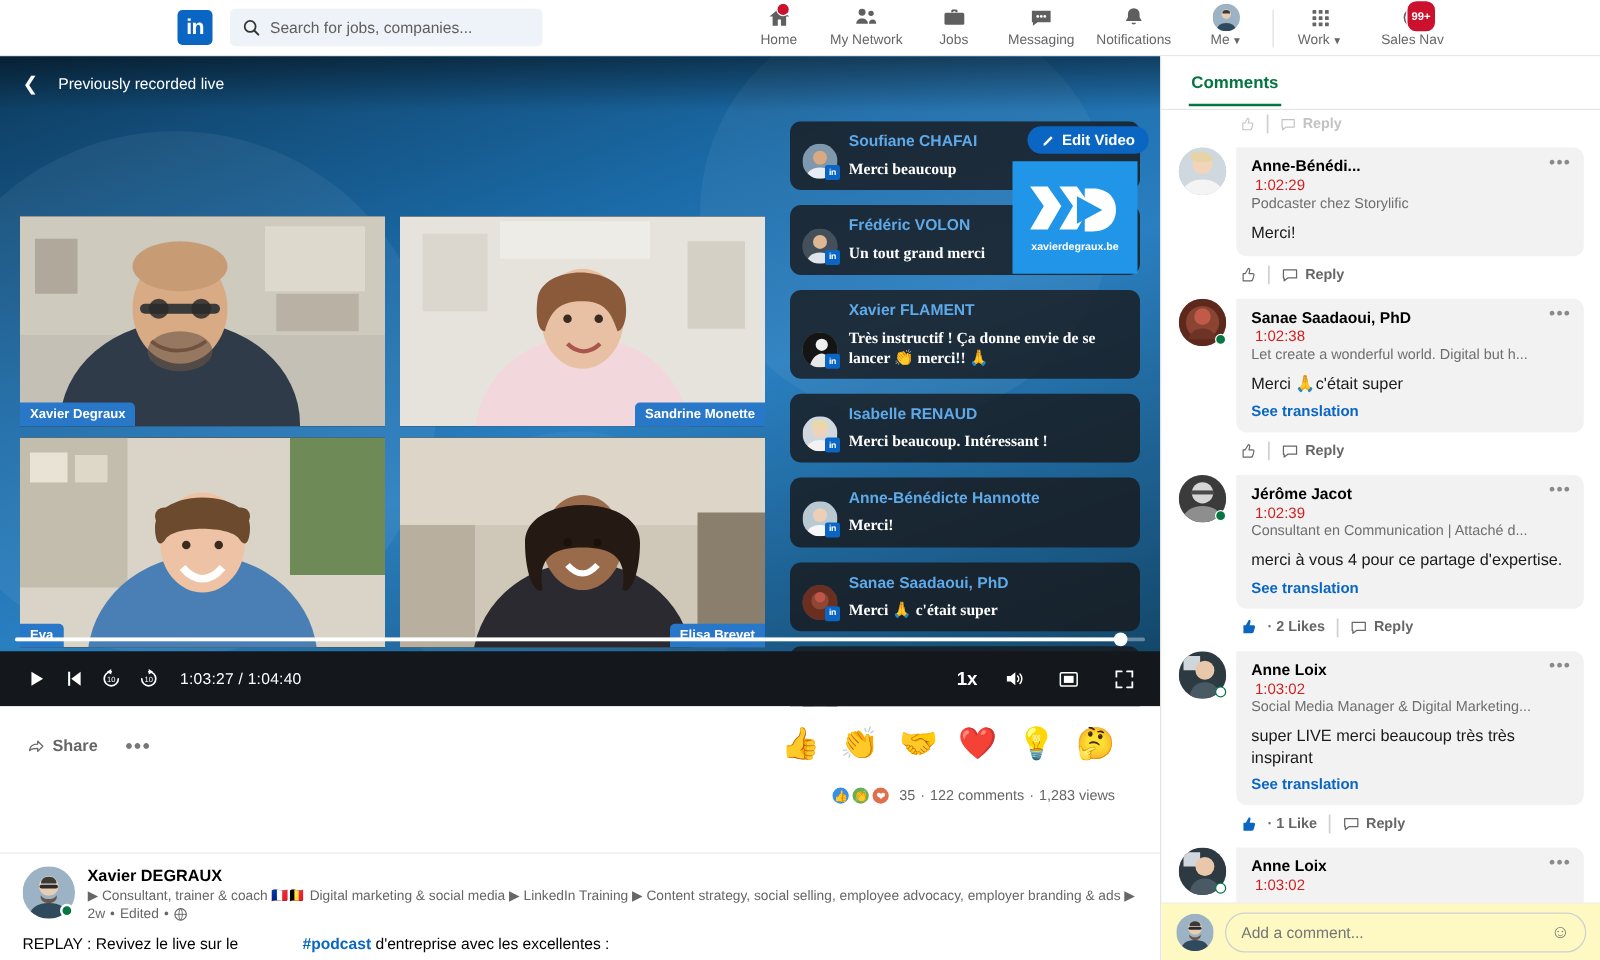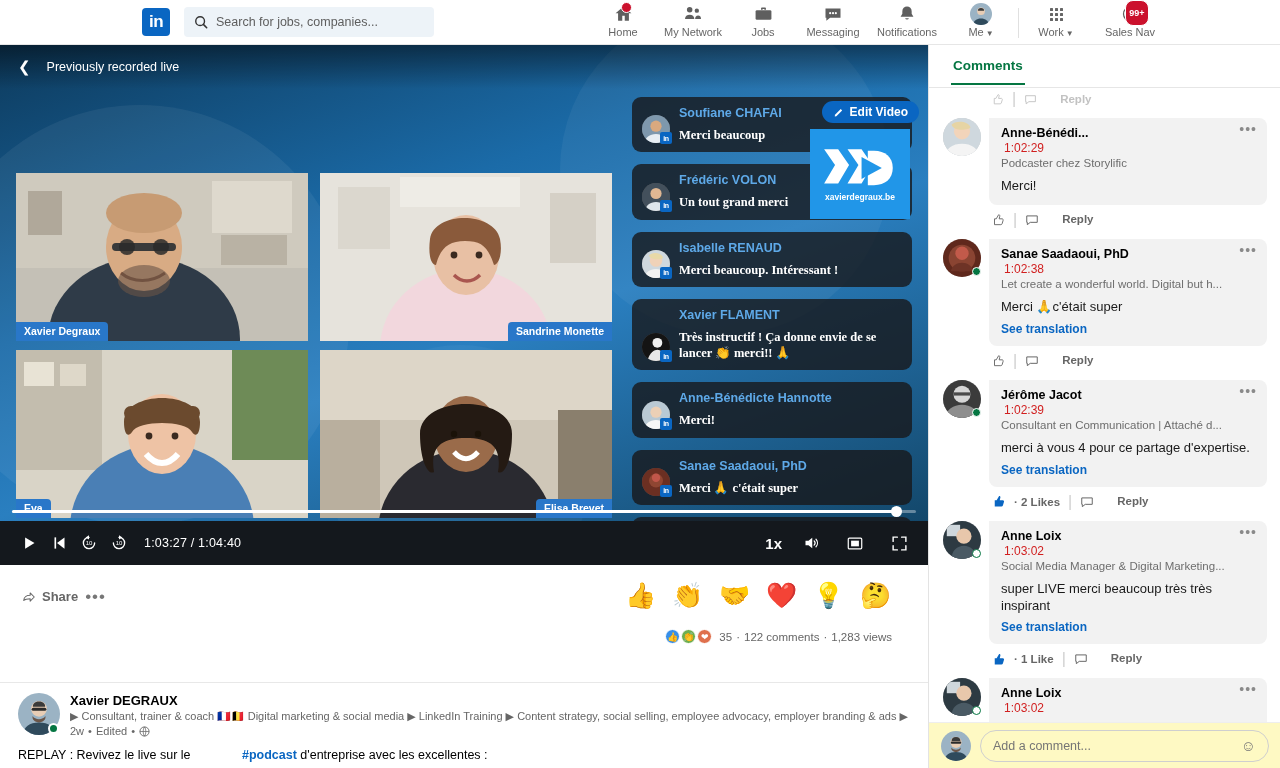--- a/index.html
+++ b/index.html
@@ -144,21 +144,21 @@
   .ctrl-btn { width: 30px; height: 30px; display: flex; align-items: center; justify-content: center; cursor: pointer; }
   .time-label { font-size: 12.5px; margin-left: 10px; letter-spacing: 0.2px; }
   .ctrl-right { margin-left: auto; display: flex; align-items: center; gap: 14px; }
   .speed { font-size: 15px; font-weight: bold; cursor: pointer; }
 
   
   .social {
     position: absolute; top: 565px; left: 0; width: 928px; height: 118px;
     background: #fff; border-bottom: 1px solid #e8e8e8;
   }
-  .share-row { position: absolute; left: 22px; top: 24px; display: flex; align-items: center; gap: 7px; }
+  .share-row { position: absolute; left: 22px; top: 24px; display: flex; align-items: center; gap: 22px; }
   .share-btn { display: flex; align-items: center; gap: 6px; color: #666; font-size: 13px; font-weight: bold; cursor: pointer; }
   .more-dots { color: #777; font-size: 17px; letter-spacing: 1px; cursor: pointer; line-height: 10px; }
   .reactions { position: absolute; right: 36px; top: 18px; display: flex; gap: 16px; }
   .reaction { font-size: 25px; cursor: pointer; line-height: 1; }
   .stats-row {
     position: absolute; right: 36px; top: 64px; display: flex;
     align-items: center; gap: 4px; font-size: 11.5px; color: #666;
   }
   .rsmall { width: 15px; height: 15px; border-radius: 50%; font-size: 9px; display: inline-flex;
             align-items: center; justify-content: center; color: #fff; margin-right: -3px; border: 1px solid #fff; }
@@ -187,21 +187,21 @@
   .sb-tabs { height: 43px; border-bottom: 1px solid #e6e6e6; display: flex; align-items: flex-start; padding-left: 22px; }
   .sb-tab {
     font-size: 13.5px; font-weight: bold; color: #057642; padding: 13px 2px 10px 2px;
     border-bottom: 2px solid #057642; cursor: pointer;
   }
   .sb-scroll { position: absolute; top: 43px; left: 0; width: 352px; height: 638px; overflow: hidden; }
   .sb-inner { padding: 0 14px; }
 
   .c-actions { display: flex; align-items: center; gap: 8px; padding: 6px 0 10px 48px; }
   .c-actions .sep { color: #cfcfcf; }
-  .c-act { display: flex; gap: 23px; font-size: 11.5px; font-weight: bold; color: #666; cursor: pointer; }
+  .c-act { display: flex; align-items: center; gap: 5px; font-size: 11.5px; font-weight: bold; color: #666; cursor: pointer; }
   .c-act.muted { color: #c2c2c2; }
   .likes-txt { font-size: 11.5px; color: #666; font-weight: 600; }
 
   .comment { display: flex; gap: 8px; }
   .c-av { position: relative; width: 38px; height: 38px; flex: 0 0 auto; }
   .c-av .circle { width: 38px; height: 38px; border-radius: 50%; overflow: hidden; background: #ccc; }
   .c-av .pres { position: absolute; right: 0; bottom: 1px; width: 9px; height: 9px; border-radius: 50%; background: #057642; border: 1.5px solid #fff; }
   .c-av .pres.ring { background: #fff; border: 1.5px solid #057642; }
   .c-bubble { flex: 1 1 auto; background: #f2f2f2; border-radius: 0 8px 8px 8px; padding: 8px 12px 10px 12px; position: relative; min-width: 0; }
   .c-menu { position: absolute; right: 10px; top: 7px; color: #8a8a8a; font-size: 14px; letter-spacing: 1px; line-height: 8px; cursor: pointer; }
@@ -458,44 +458,44 @@
           <div class="inbadge">in</div>
         </div>
         <div class="vc-body">
           <div class="vc-name">Frédéric VOLON</div>
           <div class="vc-text">Un tout grand merci</div>
         </div>
       </div>
       <div class="vcomment">
         <div class="vc-av">
           <div class="circle"><svg width="28" height="28" viewBox="0 0 40 40">
+                <rect width="40" height="40" fill="#141414"></rect>
+                <path d="M8 40c2-12 10-16 14-16s10 4 12 16z" fill="#e8e8e8"></path>
+                <circle cx="22" cy="14" r="7" fill="#f0f0f0"></circle>
+              </svg></div>
+          <div class="inbadge">in</div>
+        </div>
+        <div class="vc-body">
+          <div class="vc-name">Xavier FLAMENT</div>
+          <div class="vc-text">Très instructif ! Ça donne envie de se lancer 👏 merci!! 🙏</div>
+        </div>
+      </div>
+      <div class="vcomment">
+        <div class="vc-av">
+          <div class="circle"><svg width="28" height="28" viewBox="0 0 40 40">
                 <rect width="40" height="40" fill="#cfd8de"></rect>
                 <circle cx="20" cy="15" r="9" fill="#f0d2b8"></circle>
                 <path d="M10 8c4-6 18-5 20 3-2 3-18 4-20-3z" fill="#e8d9a8"></path>
                 <path d="M4 40c0-8 7-13 16-13s16 5 16 13z" fill="#f2f2f2"></path>
               </svg></div>
           <div class="inbadge">in</div>
         </div>
         <div class="vc-body">
           <div class="vc-name">Isabelle RENAUD</div>
           <div class="vc-text">Merci beaucoup. Intéressant !</div>
-        </div>
-      </div>
-      <div class="vcomment">
-        <div class="vc-av">
-          <div class="circle"><svg width="28" height="28" viewBox="0 0 40 40">
-                <rect width="40" height="40" fill="#141414"></rect>
-                <path d="M8 40c2-12 10-16 14-16s10 4 12 16z" fill="#e8e8e8"></path>
-                <circle cx="22" cy="14" r="7" fill="#f0f0f0"></circle>
-              </svg></div>
-          <div class="inbadge">in</div>
-        </div>
-        <div class="vc-body">
-          <div class="vc-name">Xavier FLAMENT</div>
-          <div class="vc-text">Très instructif ! Ça donne envie de se lancer 👏 merci!! 🙏</div>
         </div>
       </div>
       <div class="vcomment">
         <div class="vc-av">
           <div class="circle"><svg width="28" height="28" viewBox="0 0 40 40">
                 <rect width="40" height="40" fill="#b9c9d4"></rect>
                 <circle cx="20" cy="16" r="8" fill="#ecd0b6"></circle>
                 <path d="M4 40c0-8 7-13 16-13s16 5 16 13z" fill="#f7f7f7"></path>
               </svg></div>
           <div class="inbadge">in</div>

